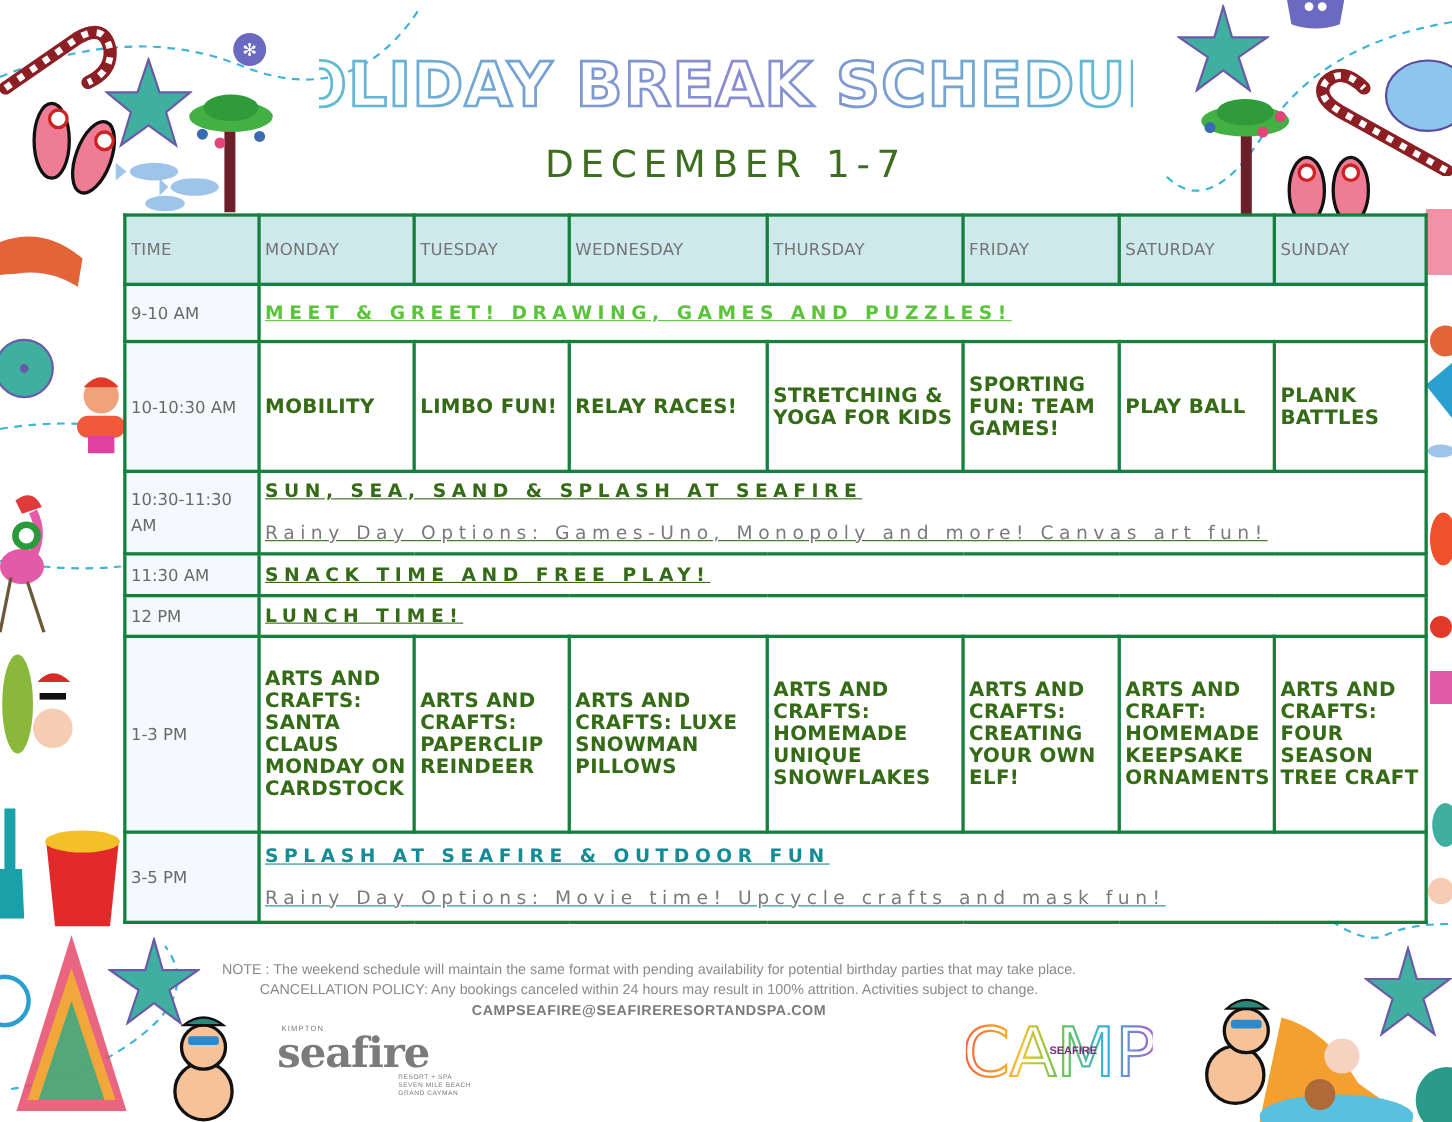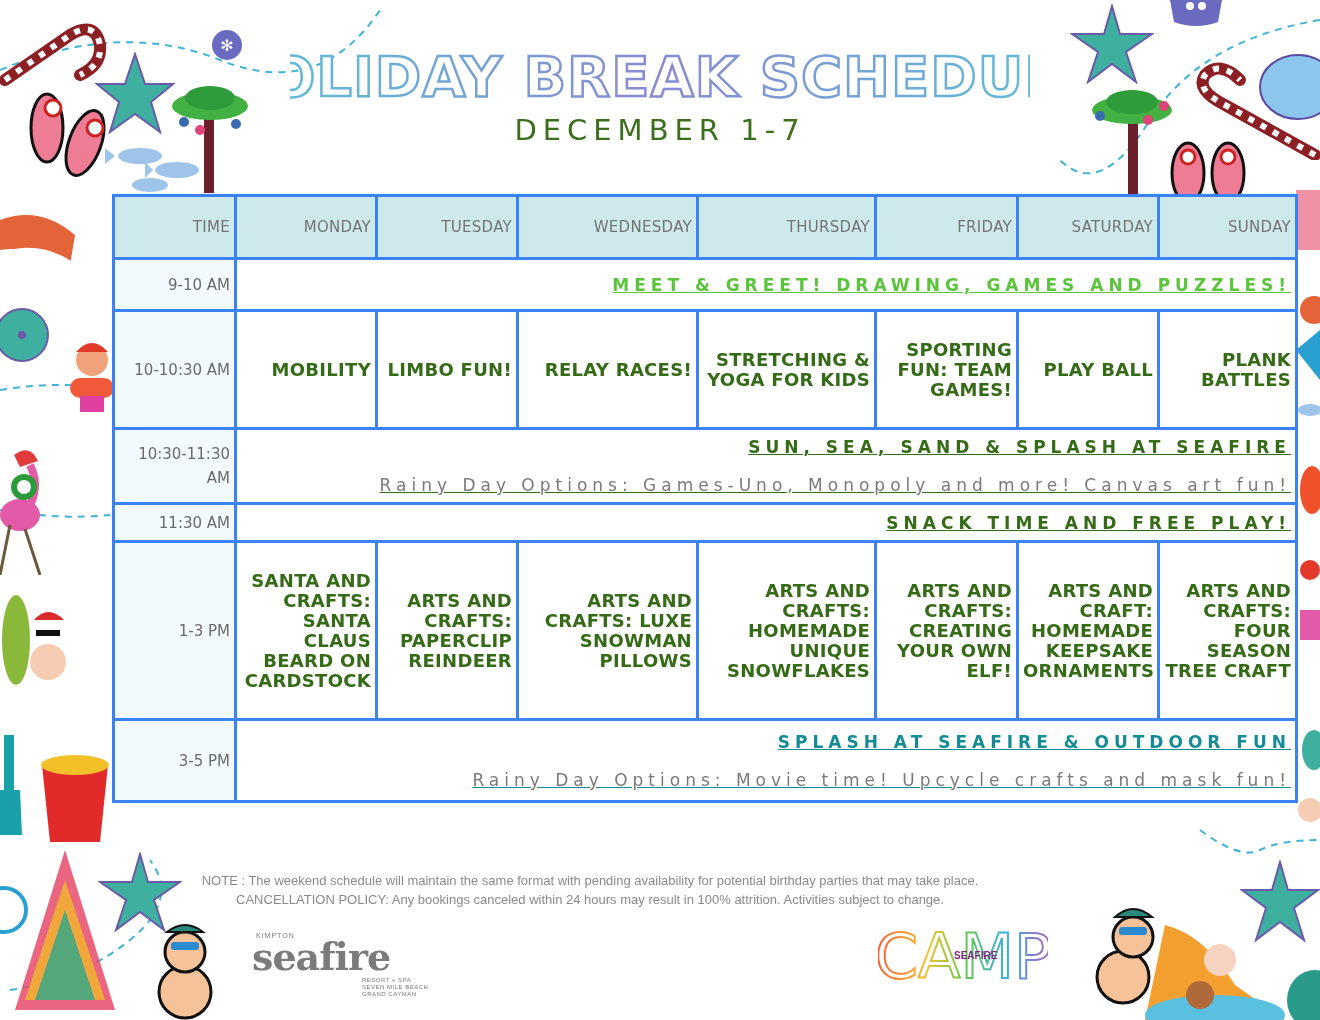--- a/index.html
+++ b/index.html
@@ -8,32 +8,32 @@
       background: #ffffff;
       font-family: "DejaVu Sans", sans-serif;
     }
     .deco { position: absolute; }
     .title-wrap {
       position: absolute; left: 290px; top: 42px; width: 740px; height: 70px;
       text-align: center;
     }
     .title-wrap svg { width: 740px; height: 70px; }
     .subtitle {
-      position: absolute; left: 0; width: 1320px; top: 113px;
-      text-align: center; color: #3c6e1e; font-size: 29px; letter-spacing: 6px;
+      position: absolute; left: 0; width: 1320px; top: 130px;
+      text-align: center; color: #3c6e1e; font-size: 34px; letter-spacing: 6px;
       font-family: "DejaVu Sans", sans-serif;
     }
     table.sched {
       position: absolute; left: 112px; top: 194px;
       width: 1183px; border-collapse: collapse;
       table-layout: fixed;
     }
     table.sched td, table.sched th {
-      border: 3px solid #3b82f6;
-      text-align: right; vertical-align: middle;
+      border: 3px solid #15803d;
+      text-align: left; vertical-align: middle;
       padding: 0 4px;
     }
     table.sched th {
       background: #cde9ec; color: #747474; font-weight: normal;
       font-size: 15px; height: 60px; letter-spacing: 0.3px;
     }
     td.time {
       background: #f2fafd; color: #6a6a6a; font-size: 15px; line-height: 24px;
     }
     td.act {
@@ -282,43 +282,48 @@
       <td class="time">10:30-11:30 AM</td>
       <td class="span" colspan="7">
         <span>SUN, SEA, SAND &amp; SPLASH AT SEAFIRE</span>
         <span class="rainy">Rainy Day Options: Games-Uno, Monopoly and more! Canvas art fun!</span>
       </td>
     </tr>
     <tr style="height:38px">
       <td class="time">11:30 AM</td>
       <td class="span" colspan="7">SNACK TIME AND FREE PLAY!</td>
     </tr>
+    <tr style="height:37px">
+      <td class="time">12 PM</td>
+      <td class="span" colspan="7">LUNCH TIME!</td>
+    </tr>
     <tr style="height:178px">
       <td class="time">1-3 PM</td>
-      <td class="act">SANTA AND CRAFTS: SANTA CLAUS BEARD ON CARDSTOCK</td>
+      <td class="act">ARTS AND CRAFTS: SANTA CLAUS MONDAY ON CARDSTOCK</td>
       <td class="act">ARTS AND CRAFTS: PAPERCLIP REINDEER</td>
       <td class="act">ARTS AND CRAFTS: LUXE SNOWMAN PILLOWS</td>
       <td class="act">ARTS AND CRAFTS: HOMEMADE UNIQUE SNOWFLAKES</td>
       <td class="act">ARTS AND CRAFTS: CREATING YOUR OWN ELF!</td>
       <td class="act">ARTS AND CRAFT: HOMEMADE KEEPSAKE ORNAMENTS</td>
       <td class="act">ARTS AND CRAFTS: FOUR SEASON TREE CRAFT</td>
     </tr>
     <tr style="height:82px">
       <td class="time">3-5 PM</td>
       <td class="span teal" colspan="7">
         <span>SPLASH AT SEAFIRE &amp; OUTDOOR FUN</span>
         <span class="rainy">Rainy Day Options: Movie time! Upcycle crafts and mask fun!</span>
       </td>
     </tr>
   </tbody>
 </table>
 
 <div class="footer">
   <div>NOTE : The weekend schedule will maintain the same format with pending availability for potential birthday parties that may take place.</div>
   <div>CANCELLATION POLICY: Any bookings canceled within 24 hours may result in 100% attrition. Activities subject to change.</div>
+  <div class="email">CAMPSEAFIRE@SEAFIRERESORTANDSPA.COM</div>
 </div>
 
 <div class="logo-seafire">
   <span class="kimpton">KIMPTON</span>
   <span class="brand">seafire</span>
   <div class="sub">
     <div>RESORT + SPA</div>
     <div>SEVEN MILE BEACH</div>
     <div>GRAND CAYMAN</div>
   </div>

